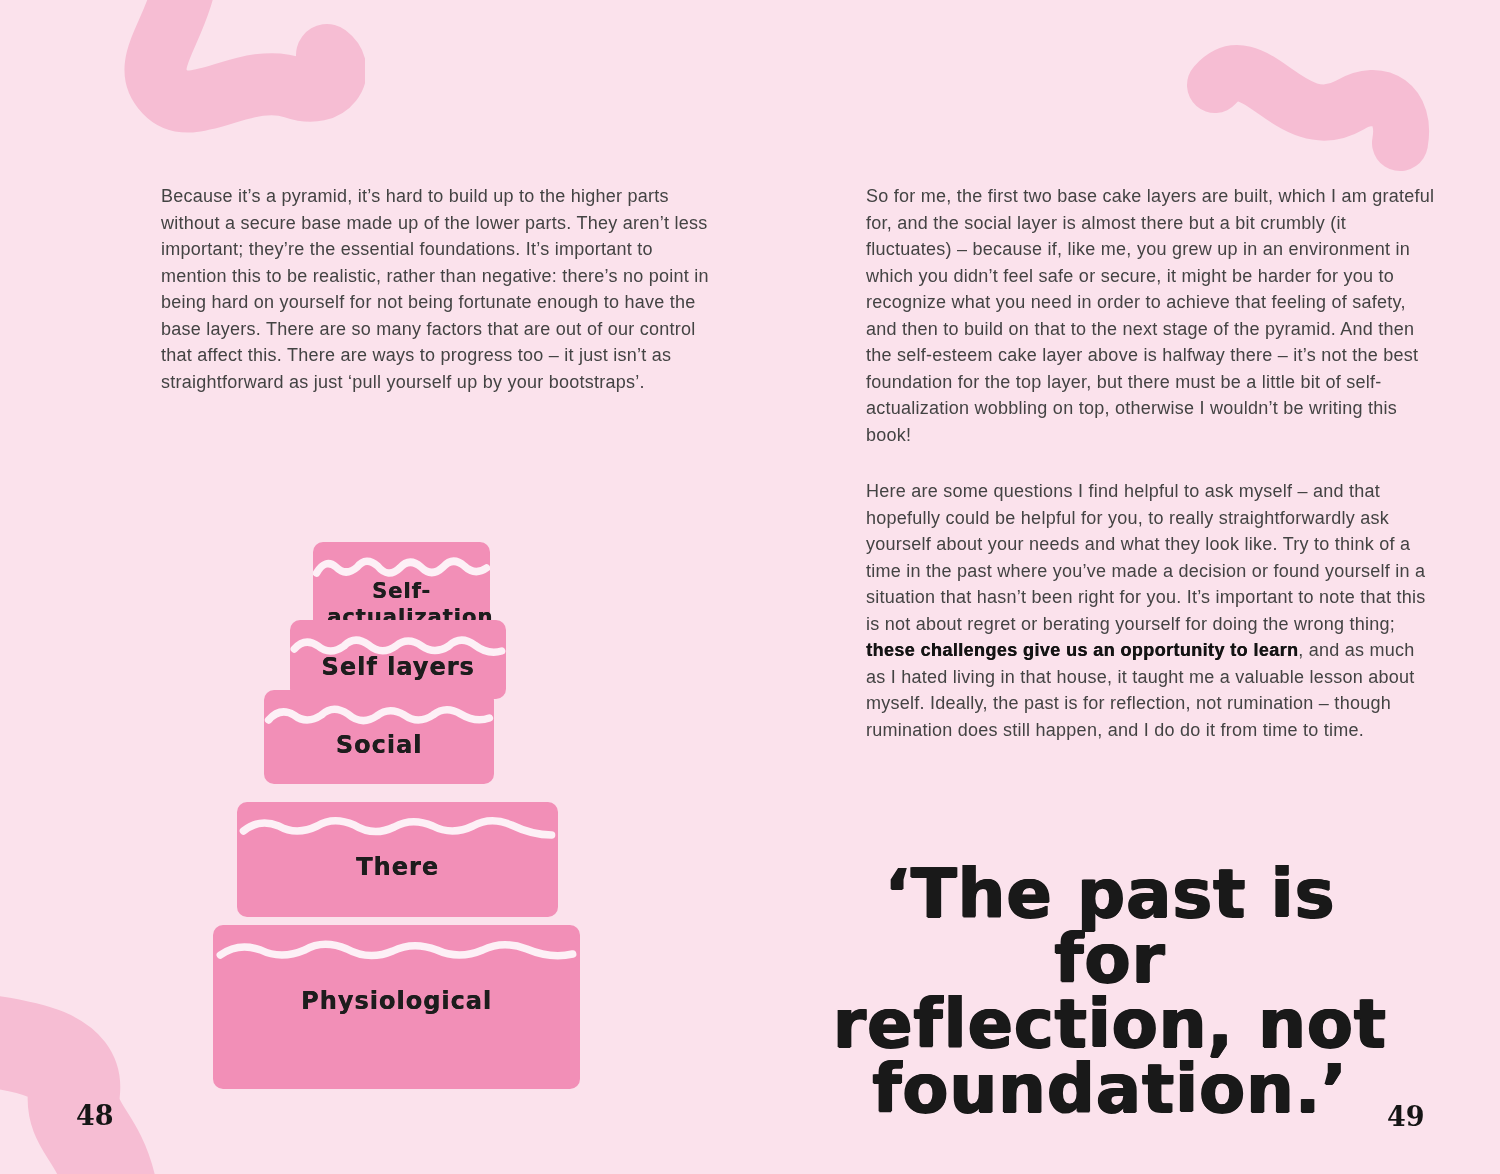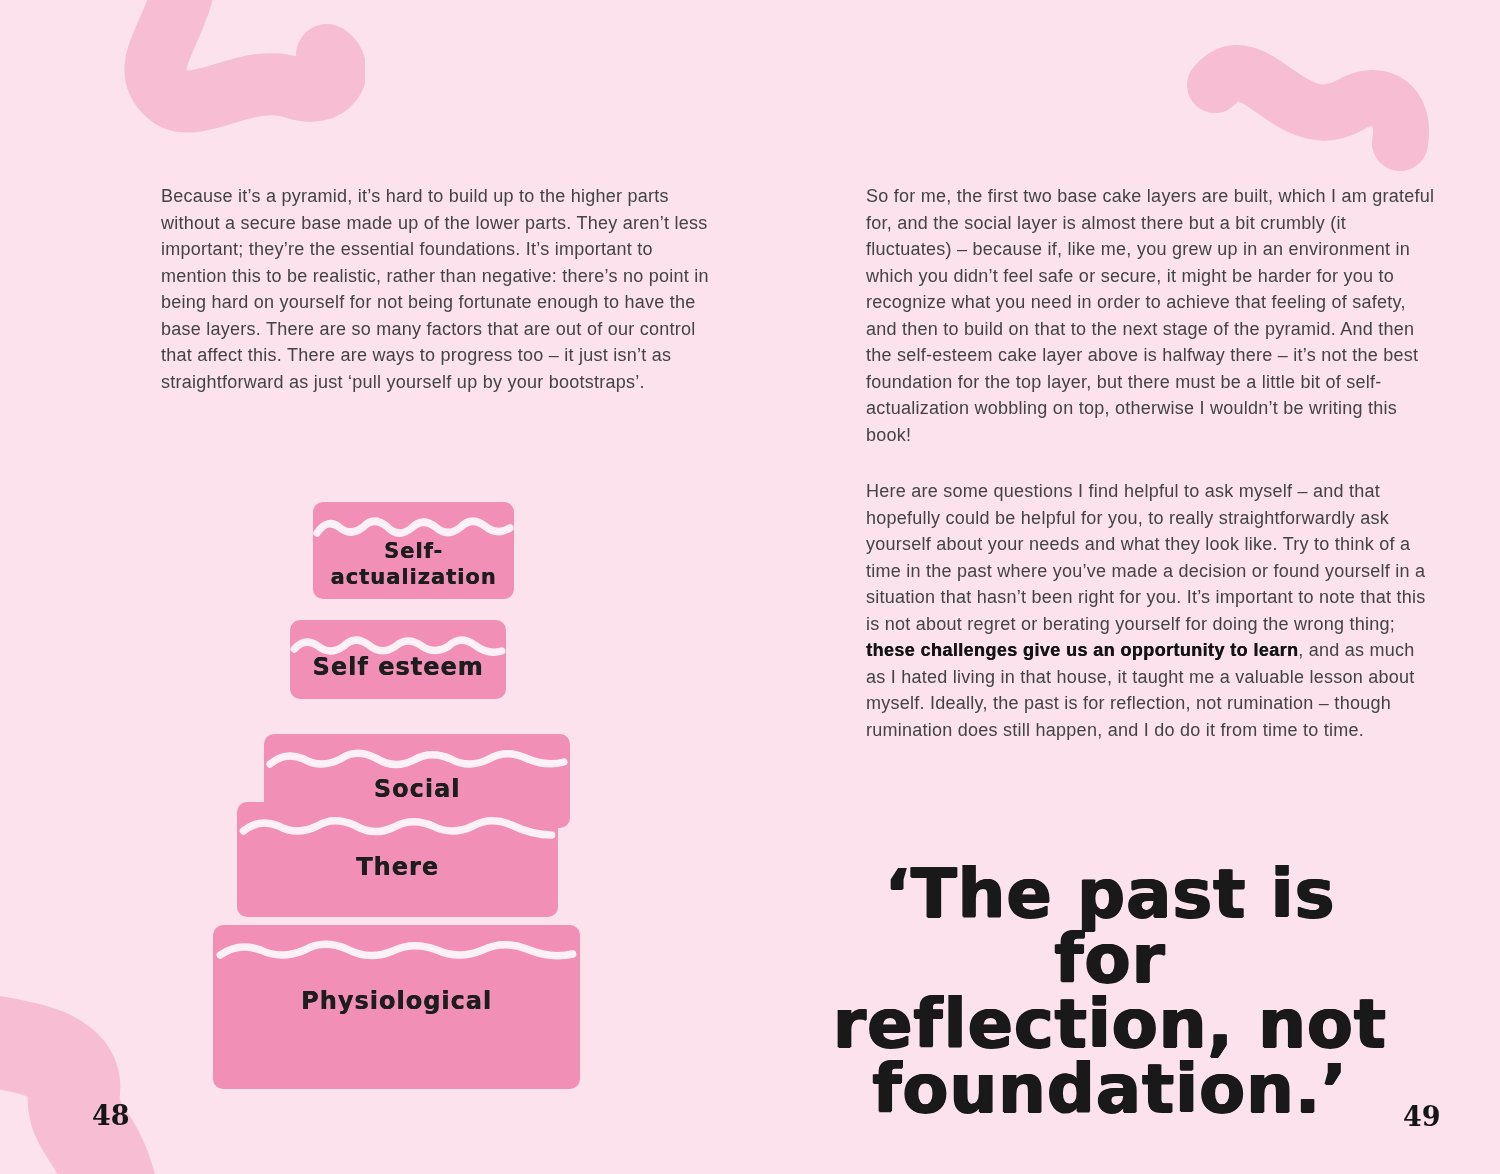--- a/index.html
+++ b/index.html
@@ -84,21 +84,20 @@
     text-shadow:0.9px 0 currentColor, -0.9px 0 currentColor, 0 0.9px currentColor;
   }
 
   
   .page-num {
     position:absolute;
     font-family:"DejaVu Serif", serif;
     font-weight:bold;
     font-size:27px;
     color:#151515;
-    margin-left:16px;
   }
   .page-num-left  { left:76px;  top:1100px; }
   .page-num-right { left:1387px; top:1101px; }
 </style>
 </head>
 <body>
 
 <div class="spread">
 
   <svg class="squiggle" style="left:95px; top:0; width:270px; height:145px;" viewBox="0 0 270 145">
@@ -108,35 +107,35 @@
   <svg class="squiggle" style="left:1175px; top:25px; width:265px; height:150px;" viewBox="0 0 265 150">
     <path d="M40,60 C80,15 115,115 175,80 C205,62 232,80 225,118" fill="none" stroke="#f6bdd3" stroke-width="56" stroke-linecap="round"></path>
   </svg>
 
   <svg class="squiggle" style="left:0; top:995px; width:180px; height:179px;" viewBox="0 0 180 179">
     <path d="M-45,42 C35,50 78,62 74,97 C70,132 98,140 110,190" fill="none" stroke="#f6bdd3" stroke-width="92" stroke-linecap="round"></path>
   </svg>
 
   <div class="body-text left-col">Because it’s a pyramid, it’s hard to build up to the higher parts without a secure base made up of the lower parts. They aren’t less important; they’re the essential foundations. It’s important to mention this to be realistic, rather than negative: there’s no point in being hard on yourself for not being fortunate enough to have the base layers. There are so many factors that are out of our control that affect this. There are ways to progress too – it just isn’t as straightforward as just ‘pull yourself up by your bootstraps’.</div>
 
-  <div class="tier" style="left:313px; top:502px; width:201px; height:97px;">
+  <div class="tier" style="left:313px; top:542px; width:177px; height:97px;">
     <svg class="icing-svg" viewBox="0 0 200 40" preserveAspectRatio="none">
       <path d="M4,22 Q14,7 26,16 Q37,26 50,16 Q60,5 73,15 Q85,28 98,17 Q109,6 122,16 Q134,27 147,16 Q158,5 171,15 Q183,25 196,17"></path>
     </svg>
     <div class="tier-label" style="top:36px; font-size:21px; padding:0 14px;">Self-actualization</div>
   </div>
 
   <div class="tier" style="left:290px; top:620px; width:216px; height:79px;">
     <svg class="icing-svg" viewBox="0 0 200 40" preserveAspectRatio="none">
       <path d="M4,20 Q14,8 26,17 Q37,27 50,17 Q60,6 73,16 Q85,27 98,17 Q109,7 122,17 Q134,26 147,17 Q158,6 171,16 Q183,26 196,22"></path>
     </svg>
-    <div class="tier-label" style="top:34px; font-size:24px;">Self esteem</div>
+    <div class="tier-label" style="top:34px; font-size:24px;">Self layers</div>
   </div>
 
-  <div class="tier" style="left:264px; top:734px; width:306px; height:94px;">
+  <div class="tier" style="left:264px; top:690px; width:230px; height:94px;">
     <svg class="icing-svg" viewBox="0 0 200 40" preserveAspectRatio="none">
       <path d="M4,21 Q14,8 26,16 Q37,26 50,16 Q60,5 73,15 Q85,27 98,17 Q109,7 122,16 Q134,26 147,16 Q158,6 171,15 Q184,24 196,19"></path>
     </svg>
     <div class="tier-label" style="top:42px; font-size:24px;">Social</div>
   </div>
 
   <div class="tier" style="left:237px; top:802px; width:321px; height:115px;">
     <svg class="icing-svg" viewBox="0 0 200 40" preserveAspectRatio="none">
       <path d="M4,20 Q14,7 26,15 Q37,25 50,15 Q60,5 73,14 Q85,26 98,16 Q109,6 122,15 Q134,25 147,15 Q158,5 171,14 Q184,24 196,24"></path>
     </svg>

